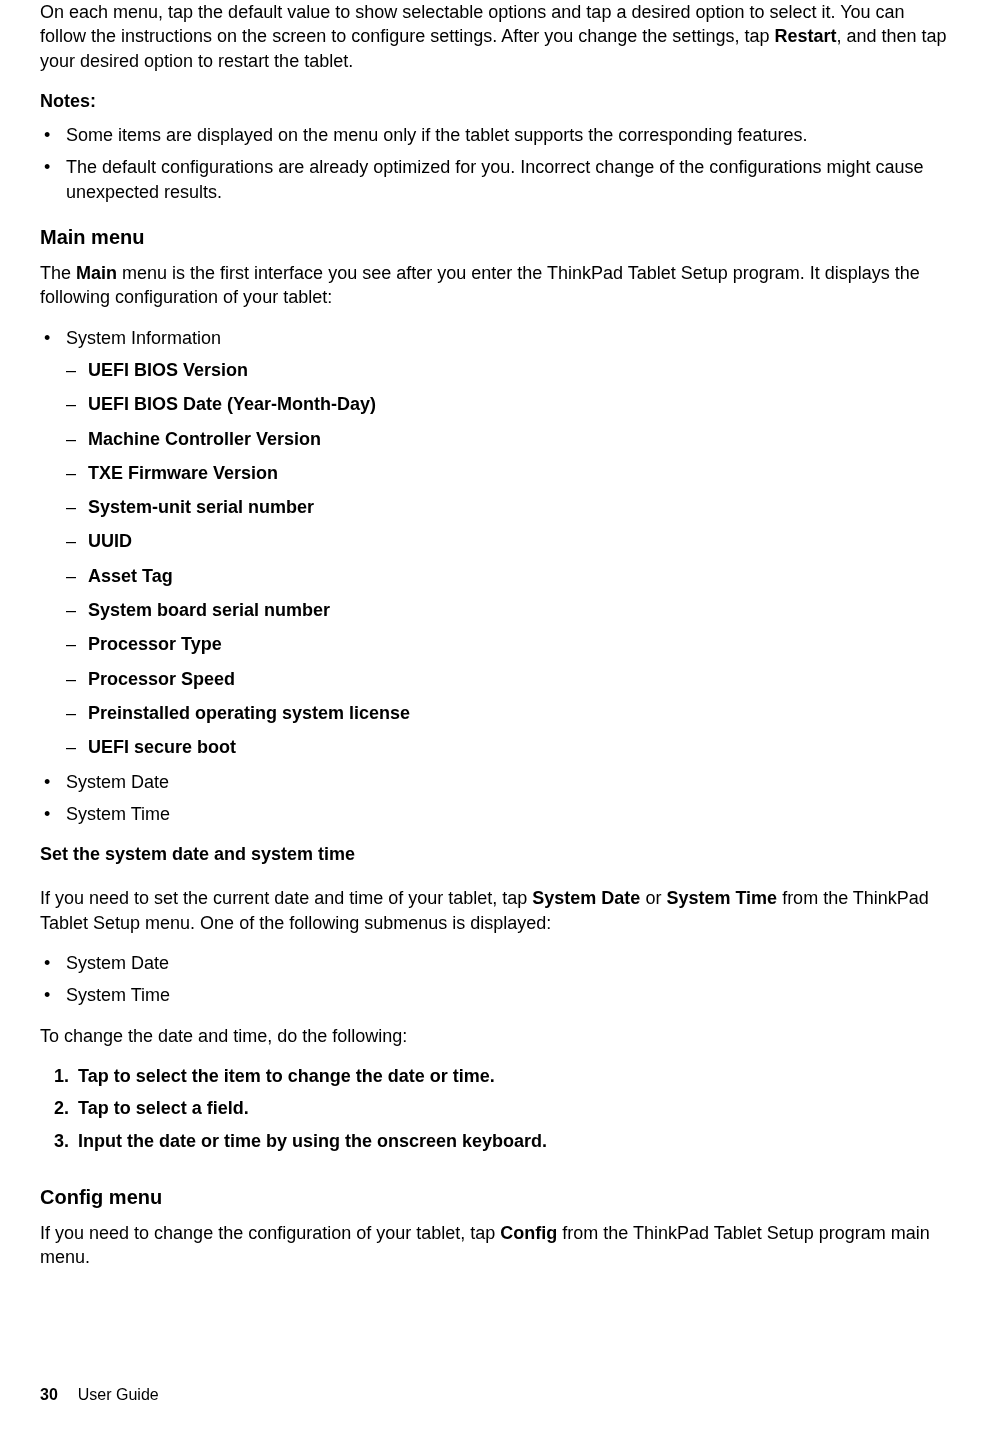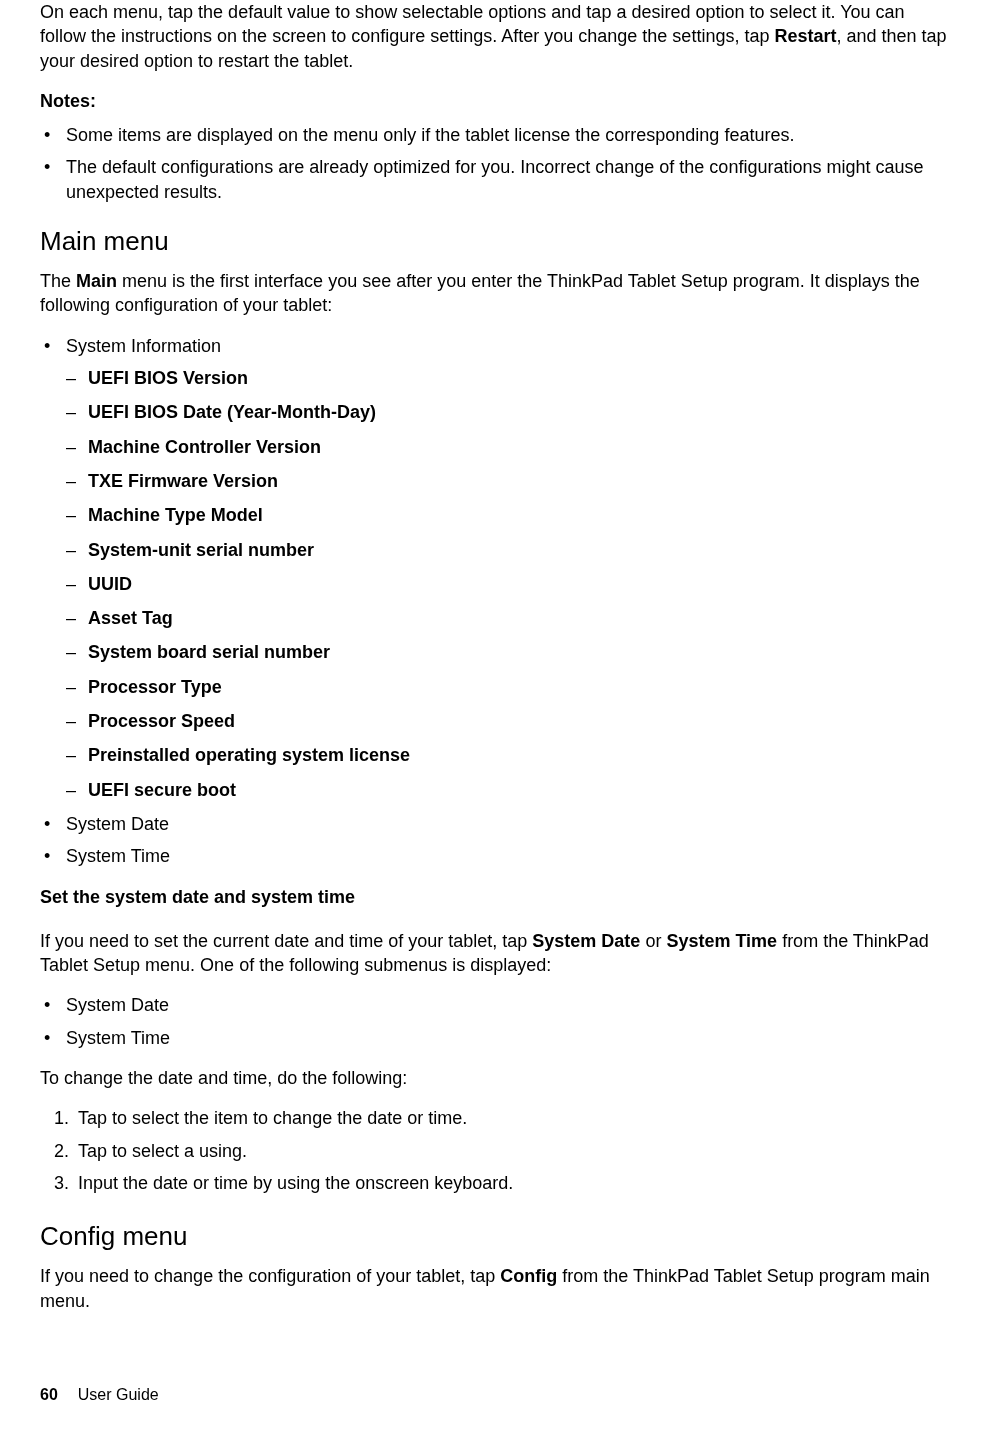--- a/index.html
+++ b/index.html
@@ -15,56 +15,55 @@
       background: #fff;
     }
     .para { margin-bottom: 16px; }
     .notes-heading { font-weight: bold; margin-bottom: 10px; }
     ul.bullets { list-style: none; margin-bottom: 16px; }
     ul.bullets > li { position: relative; padding-left: 26px; margin-bottom: 8px; }
     ul.bullets > li::before { content: "•"; position: absolute; left: 4px; top: 0; font-size: 18px; }
     ul.dashes { list-style: none; margin-top: 8px; }
     ul.dashes > li { position: relative; padding-left: 22px; margin-bottom: 10px; font-weight: bold; }
     ul.dashes > li::before { content: "–"; position: absolute; left: 0; top: 0; font-weight: normal; }
-    h2.section { font-size: 26px; font-weight: normal; margin-top: 20px; margin-bottom: 10px; }
+    h2.section { font-size: 20px; font-weight: bold; margin-top: 20px; margin-bottom: 10px; }
     .sub-heading { font-weight: bold; margin-top: 14px; margin-bottom: 20px; }
-    ol.steps { list-style: none; counter-reset: step; margin-bottom: 24px; padding-left: 14px; }
+    ol.steps { list-style: none; counter-reset: step; margin-bottom: 31px; padding-left: 14px; font-weight: bold; }
     ol.steps > li { counter-increment: step; position: relative; padding-left: 24px; margin-bottom: 8px; }
     ol.steps > li::before { content: counter(step) "."; position: absolute; left: 0; top: 0; }
     .footer { position: absolute; bottom: 30px; left: 40px; font-size: 16px; }
     .footer .pagenum { font-weight: bold; margin-right: 20px; }
     .bold { font-weight: bold; text-align: center; }
   </style>
 </head>
 <body>
 
 <p class="para">
   <span>On each menu, tap the default value to show selectable options and tap a desired option to select it. You can follow the instructions on the screen to configure settings. After you change the settings, tap </span><span class="bold">Restart</span><span>, and then tap your desired option to restart the tablet.</span>
 </p>
 
 <p class="notes-heading">Notes:</p>
 <ul class="bullets">
-  <li>Some items are displayed on the menu only if the tablet license the corresponding features.</li>
+  <li>Some items are displayed on the menu only if the tablet supports the corresponding features.</li>
   <li>The default configurations are already optimized for you. Incorrect change of the configurations might cause unexpected results.</li>
 </ul>
 
 <h2 class="section">Main menu</h2>
 <p class="para">
   <span>The </span><span class="bold">Main</span><span> menu is the first interface you see after you enter the ThinkPad Tablet Setup program. It displays the following configuration of your tablet:</span>
 </p>
 
 <ul class="bullets">
   <li>
     <span>System Information</span>
     <ul class="dashes">
       <li>UEFI BIOS Version</li>
       <li>UEFI BIOS Date (Year-Month-Day)</li>
       <li>Machine Controller Version</li>
       <li>TXE Firmware Version</li>
-      <li>Machine Type Model</li>
       <li>System-unit serial number</li>
       <li>UUID</li>
       <li>Asset Tag</li>
       <li>System board serial number</li>
       <li>Processor Type</li>
       <li>Processor Speed</li>
       <li>Preinstalled operating system license</li>
       <li>UEFI secure boot</li>
     </ul>
   </li>
@@ -78,24 +77,24 @@
 </p>
 
 <ul class="bullets">
   <li>System Date</li>
   <li>System Time</li>
 </ul>
 
 <p class="para">To change the date and time, do the following:</p>
 <ol class="steps">
   <li>Tap to select the item to change the date or time.</li>
-  <li>Tap to select a using.</li>
+  <li>Tap to select a field.</li>
   <li>Input the date or time by using the onscreen keyboard.</li>
 </ol>
 
 <h2 class="section">Config menu</h2>
 <p class="para">
   <span>If you need to change the configuration of your tablet, tap </span><span class="bold">Config</span><span> from the ThinkPad Tablet Setup program main menu.</span>
 </p>
 
 <div class="footer">
-  <span class="pagenum">60</span><span>User Guide</span>
+  <span class="pagenum">30</span><span>User Guide</span>
 </div>
 
 </body></html>

